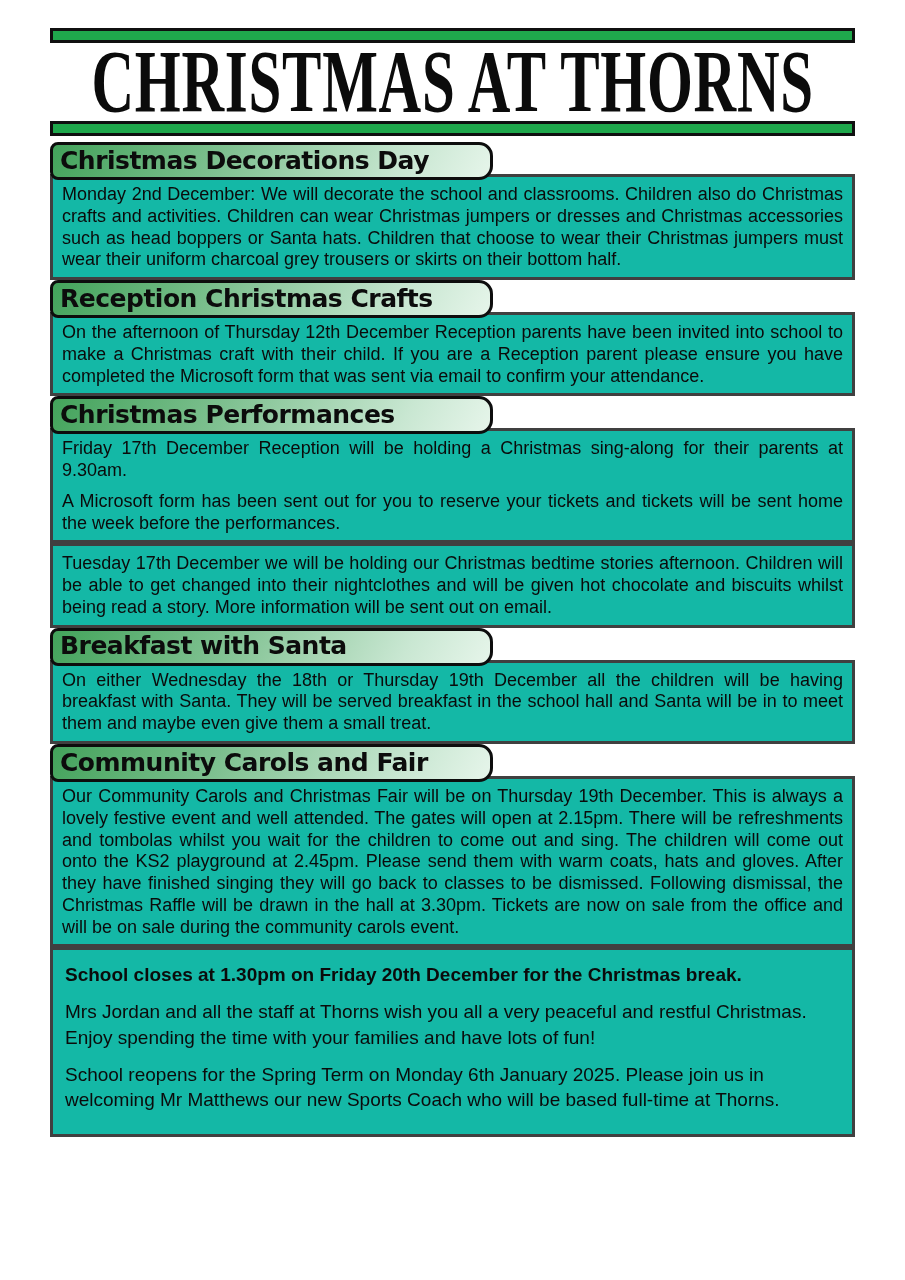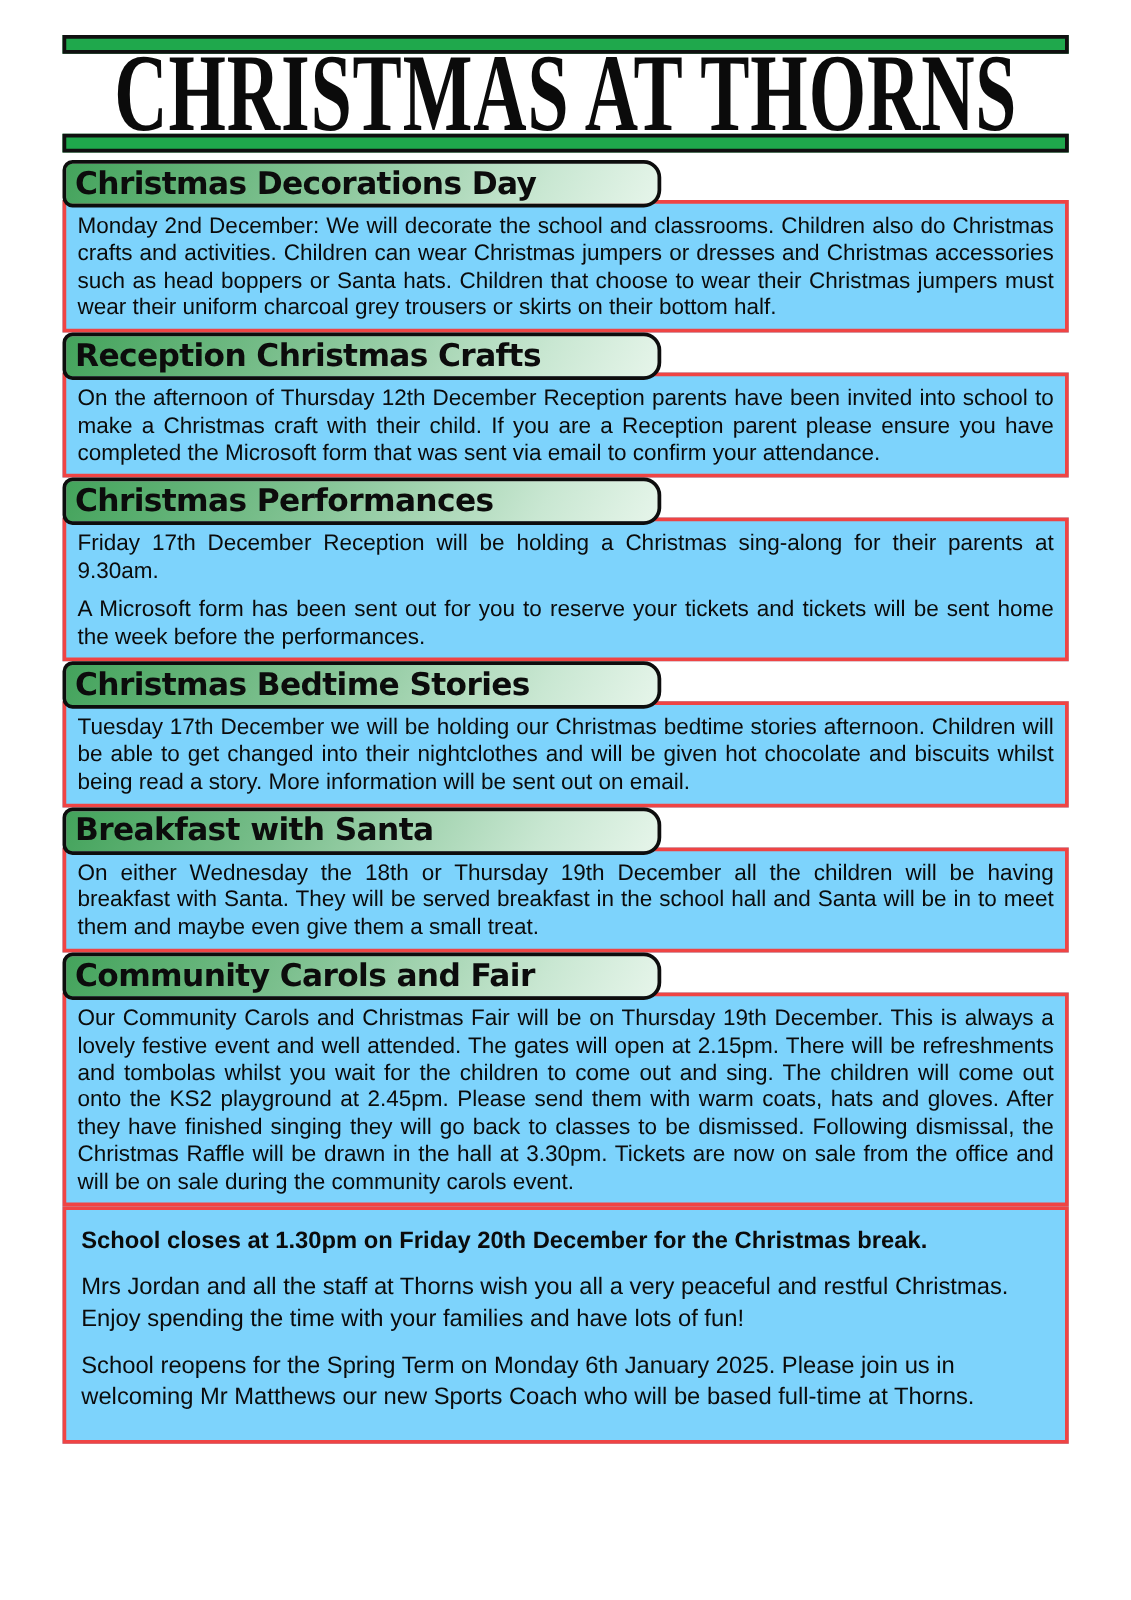--- a/index.html
+++ b/index.html
@@ -19,21 +19,21 @@
     padding: 28px 50px 0 50px;
   }
   
   .green-bar {
     height: 9px;
     background: #1fa84c;
     border: 3px solid #101010;
   }
   
   .title-wrap {
-    height: 64px;
+    height: 78px;
     display: flex;
     align-items: center;
     justify-content: center;
     overflow: visible;
   }
   .title-text {
     display: inline-block;
     font-family: "Liberation Serif", serif;
     font-weight: 700;
     font-size: 82px;
@@ -44,21 +44,21 @@
     transform-origin: center;
     color: #0b0b0b;
   }
   
   .card { margin-top: 0; }
   .card:first-of-type { margin-top: 6px; }
   .tab {
     position: relative;
     z-index: 2;
     box-sizing: border-box;
-    width: 479px;
+    width: 443px;
     height: 38px;
     margin-bottom: -6px;
     display: flex;
     align-items: center;
     padding: 0 10px 2px 7px;
     border: 3px solid #0d0d0d;
     border-radius: 8px 14px 14px 8px;
     background: linear-gradient(118deg, #43a35b 0%, #7dc08f 38%, #c9e7d2 80%, #e6f5ea 100%);
   }
   .tab-text {
@@ -66,22 +66,22 @@
     font-weight: 700;
     font-size: 25px;
     letter-spacing: -0.5px;
     white-space: nowrap;
     color: #0c0c0c;
   }
   .box {
     position: relative;
     z-index: 1;
     box-sizing: border-box;
-    border: 3px solid #ef4444;
-    background: #7dd3fc;
+    border: 3px solid #404040;
+    background: #14b8a6;
     padding: 7px 9px 6px 9px;
   }
   .box p {
     margin: 0 0 9px 0;
     font-size: 18px;
     line-height: 1.21;
     text-align: justify;
   }
   .box p:last-child { margin-bottom: 0; }
   
@@ -129,23 +129,20 @@
     <div class="tab">
       <span class="tab-text">Christmas Performances</span>
     </div>
     <div class="box">
       <p>Friday 17th December Reception will be holding a Christmas sing-along for their parents at 9.30am.</p>
       <p>A Microsoft form has been sent out for you to reserve your tickets and tickets will be sent home the week before the performances.</p>
     </div>
   </section>
 
   <section class="card">
-    <div class="tab">
-      <span class="tab-text">Christmas Bedtime Stories</span>
-    </div>
     <div class="box">
       <p>Tuesday 17th December we will be holding our Christmas bedtime stories afternoon. Children will be able to get changed into their nightclothes and will be given hot chocolate and biscuits whilst being read a story. More information will be sent out on email.</p>
     </div>
   </section>
 
   <section class="card">
     <div class="tab">
       <span class="tab-text">Breakfast with Santa</span>
     </div>
     <div class="box">

